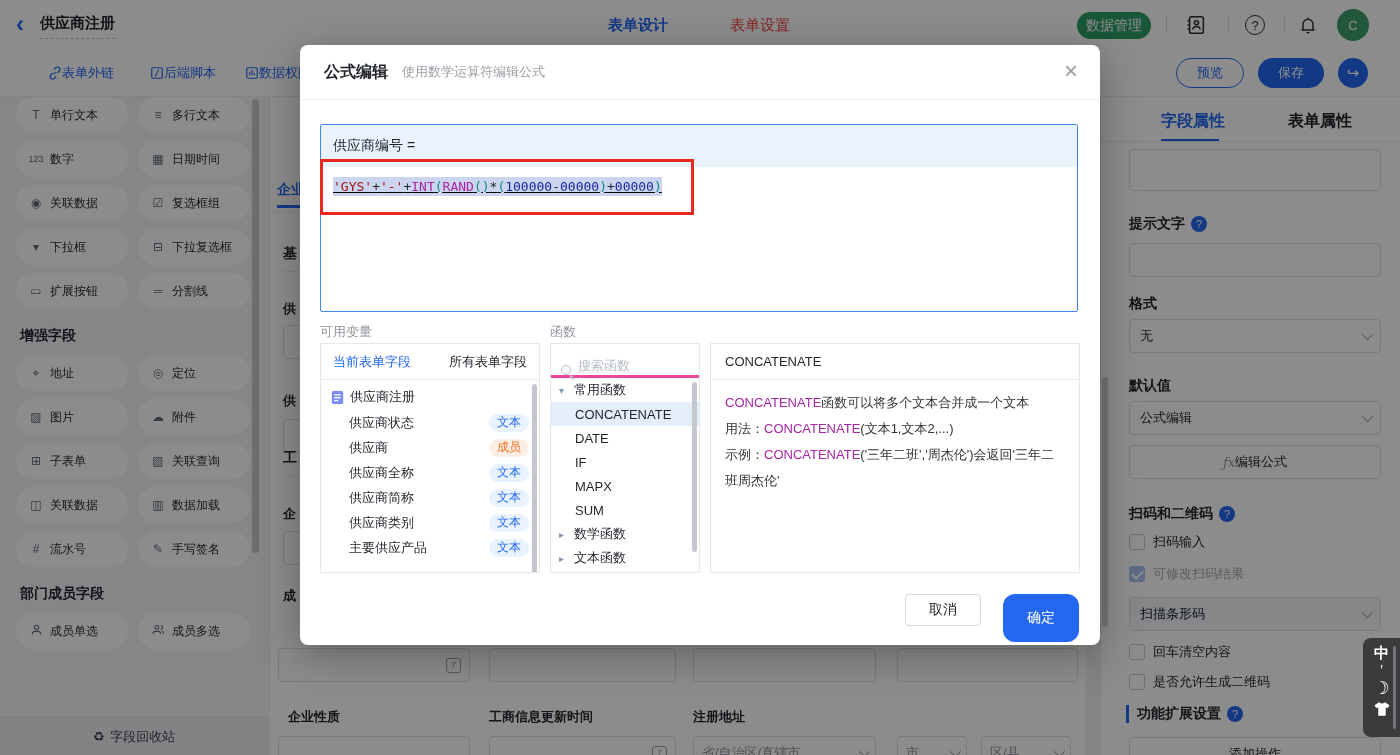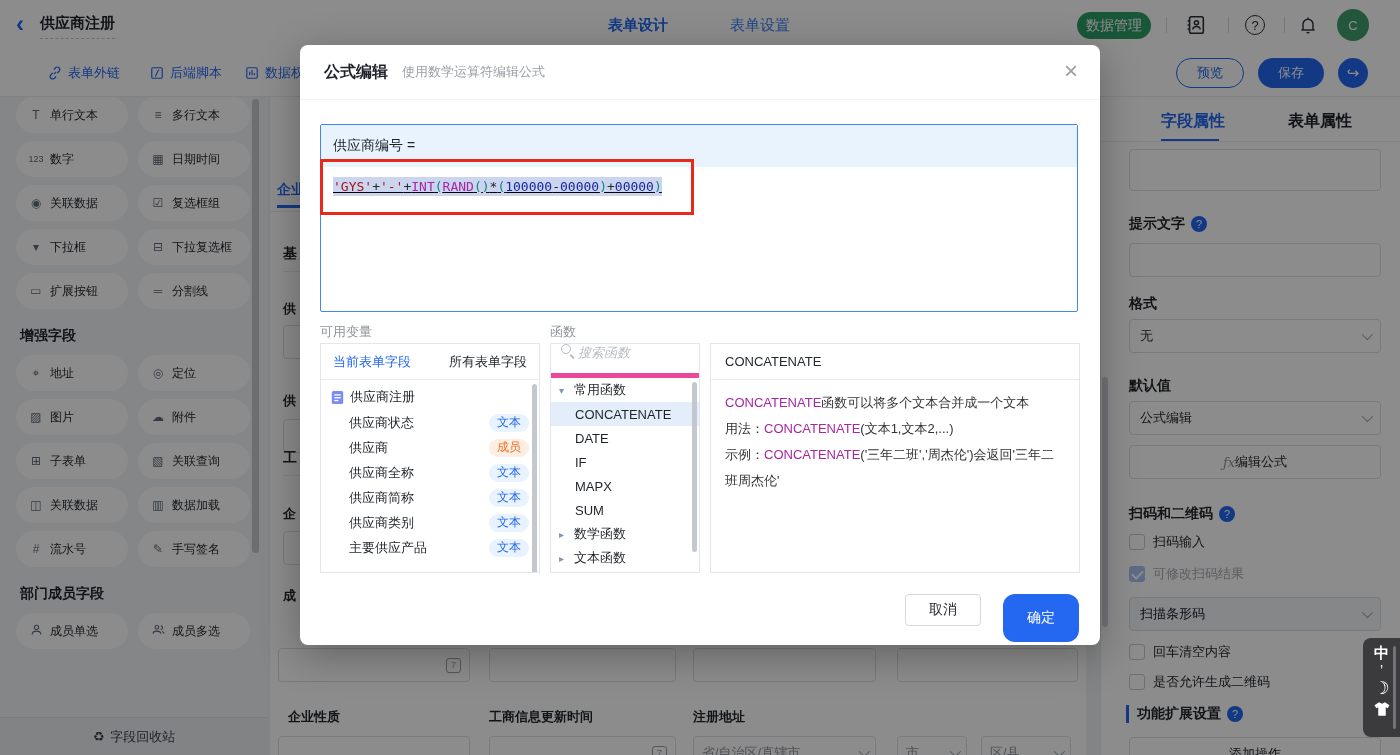--- a/index.html
+++ b/index.html
@@ -4,31 +4,31 @@
 <style>
   * { margin:0; padding:0; box-sizing:border-box; }
   html,body { background:#555; }
   body { font-family:"Liberation Sans","DejaVu Sans",sans-serif; }
   #app { position:relative; width:1400px; height:755px; overflow:hidden; background:#eef0f3; margin:0 auto; }
 
   
   .topbar { position:absolute; left:0; top:0; width:1400px; height:50px; background:#fff; }
   .back { position:absolute; left:16px; top:11px; font-size:24px; color:#2468f2; font-weight:bold; line-height:26px; cursor:pointer; }
   .apptitle { position:absolute; left:40px; top:14px; font-size:15px; font-weight:bold; color:#1f2329; padding-bottom:5px; border-bottom:1px dashed #c3c6cc; }
-  .nav-tab { position:absolute; top:16px; font-size:15px; color:#3b82f6; cursor:pointer; }
+  .nav-tab { position:absolute; top:16px; font-size:15px; color:#ef4444; cursor:pointer; }
   .nav-tab.active { color:#2468f2; font-weight:bold; }
   .pill-green { position:absolute; left:1077px; top:12px; width:74px; height:27px; background:#2f9e68; color:#fff; font-size:14px; border-radius:14px; display:flex; align-items:center; justify-content:center; cursor:pointer; }
   .vdiv { position:absolute; top:17px; width:1px; height:16px; background:#d9dbde; }
   .tb-icon { position:absolute; top:13px; width:24px; height:24px; display:flex; align-items:center; justify-content:center; color:#2b2f36; }
   .help-circle { width:20px; height:20px; border:1.6px solid #2b2f36; border-radius:50%; font-size:13px; display:flex; align-items:center; justify-content:center; color:#2b2f36; }
   .avatar { position:absolute; left:1337px; top:9px; width:32px; height:32px; border-radius:50%; background:#3f9e6e; color:#fff; font-size:13px; display:flex; align-items:center; justify-content:center; cursor:pointer; }
 
   
   .toolbar { position:absolute; left:0; top:50px; width:1400px; height:47px; background:#fff; border-bottom:1px solid #ebedf0; }
-  .tb-link { position:absolute; top:14px; display:flex; align-items:center; gap:6px; color:#2468f2; font-size:13px; cursor:pointer; }
+  .tb-link { position:absolute; top:14px; display:flex; align-items:center; color:#2468f2; font-size:13px; cursor:pointer; }
   .btn-preview { position:absolute; left:1176px; top:8px; width:68px; height:30px; border:1px solid #2468f2; color:#2468f2; background:#fff; border-radius:16px; font-size:13px; display:flex; align-items:center; justify-content:center; cursor:pointer; }
   .btn-save { position:absolute; left:1258px; top:8px; width:66px; height:30px; background:#2468f2; color:#fff; border-radius:16px; font-size:13px; display:flex; align-items:center; justify-content:center; cursor:pointer; }
   .btn-share { position:absolute; left:1338px; top:8px; width:30px; height:30px; background:#2468f2; color:#fff; border-radius:50%; font-size:15px; display:flex; align-items:center; justify-content:center; cursor:pointer; }
 
   
   .sidebar { position:absolute; left:0; top:97px; width:268px; height:658px; background:#f2f4f7; overflow:hidden; }
   .side-title { margin:18px 0 10px 20px; font-size:14px; font-weight:bold; color:#1f2329; }
   .side-grid { display:grid; grid-template-columns:112px 112px; gap:8px 10px; padding-left:16px; }
   .field-pill { height:36px; background:#fff; border-radius:18px; display:flex; align-items:center; padding:0 8px 0 12px; gap:6px; cursor:pointer; }
   .field-pill .fi { color:#5f6b7a; font-size:12px; width:16px; text-align:center; flex:none; }
@@ -92,21 +92,21 @@
   .vars-tabs { height:36px; display:flex; align-items:center; justify-content:space-between; padding:0 12px; border-bottom:1px solid #e9ebee; font-size:13px; }
   .vars-tab-cur { color:#2468f2; cursor:pointer; }
   .vars-tab-all { color:#1f2329; cursor:pointer; }
   .tree-root { height:26px; display:flex; align-items:center; gap:6px; padding-left:10px; font-size:13px; color:#1f2329; margin-top:4px; cursor:pointer; }
   .tree-row { height:25px; display:flex; align-items:center; padding-left:28px; font-size:13px; color:#1f2329; cursor:pointer; }
   .badge { margin-left:auto; margin-right:10px; height:18px; padding:0 8px; border-radius:9px; font-size:12px; display:flex; align-items:center; }
   .badge.text { background:#e8f3ff; color:#2468f2; }
   .badge.member { background:#fdeee3; color:#f26f23; }
   .panel-scroll { position:absolute; right:2px; width:5px; background:#c4c8ce; border-radius:3px; }
 
-  .fsearch { height:34px; display:flex; align-items:flex-start; gap:7px; padding:0 10px; border-bottom:5px solid #ec4899;font-style:italic; }
+  .fsearch { height:34px; display:flex; align-items:flex-end; gap:7px; padding:0 10px; border-bottom:3px solid #ec4899; }
   .mag { width:10px; height:10px; border:1.5px solid #b6bcc4; border-radius:50%; position:relative; flex:none; }
   .mag::after { content:""; position:absolute; left:9px; top:9px; width:5px; height:1.5px; background:#b6bcc4; transform:rotate(45deg); transform-origin:left top; }
   .fsearch span { font-size:13px; color:#b6bcc4; }
   .fn-group { height:24px; display:flex; align-items:center; gap:5px; padding-left:8px; font-size:13px; color:#1f2329; cursor:pointer; }
   .fn-group .arrow { color:#8296ad; font-size:10px; width:10px; }
   .fn-item { height:24px; display:flex; align-items:center; padding-left:24px; font-size:13px; color:#1f2329; cursor:pointer; }
   .fn-item.active { background:#e4eefb; }
 
   .desc-head { height:36px; display:flex; align-items:center; padding:0 14px; font-size:13px; color:#24292f; border-bottom:1px solid #e9ebee; }
   .desc-body { padding:10px 14px; font-size:13px; color:#333; line-height:26px; }

